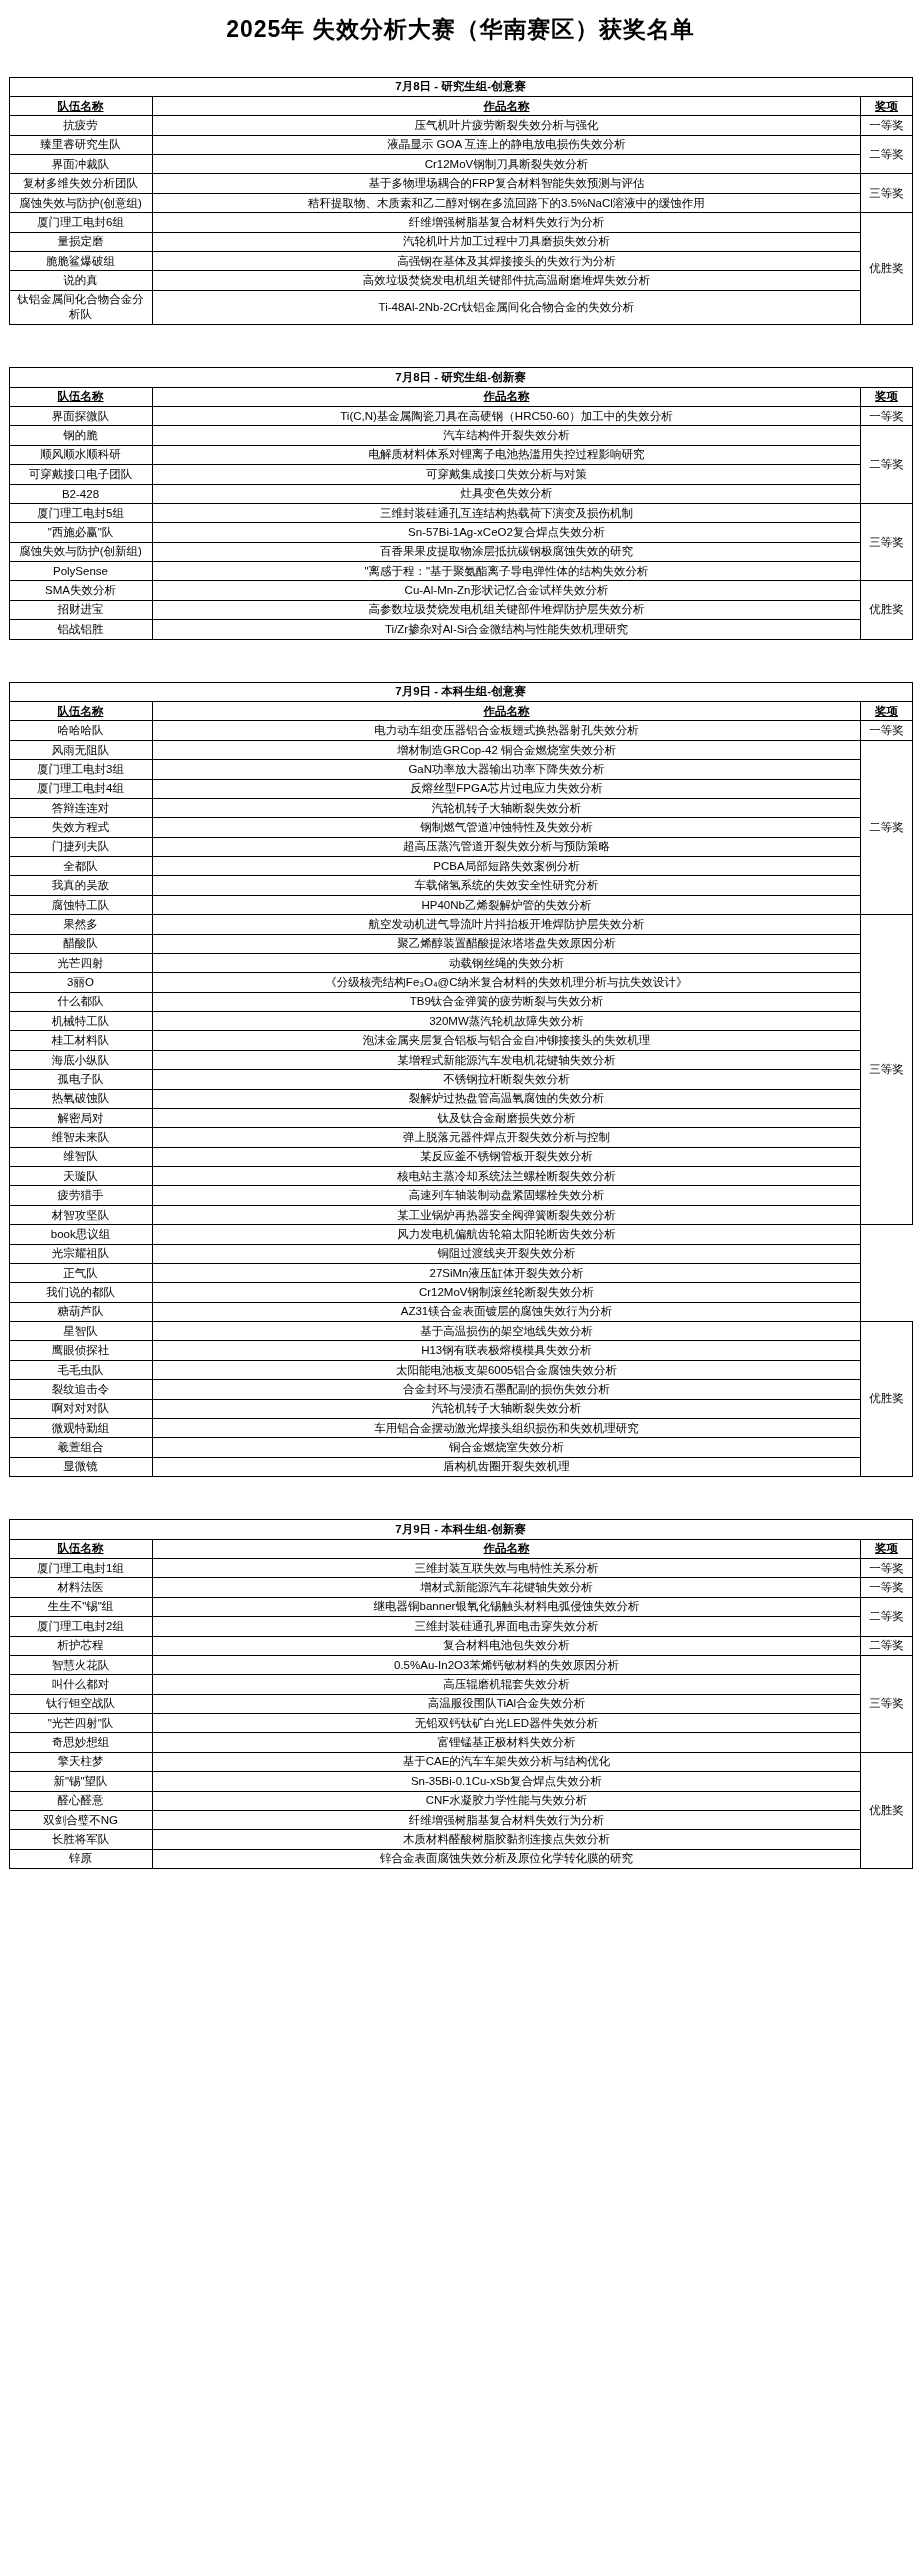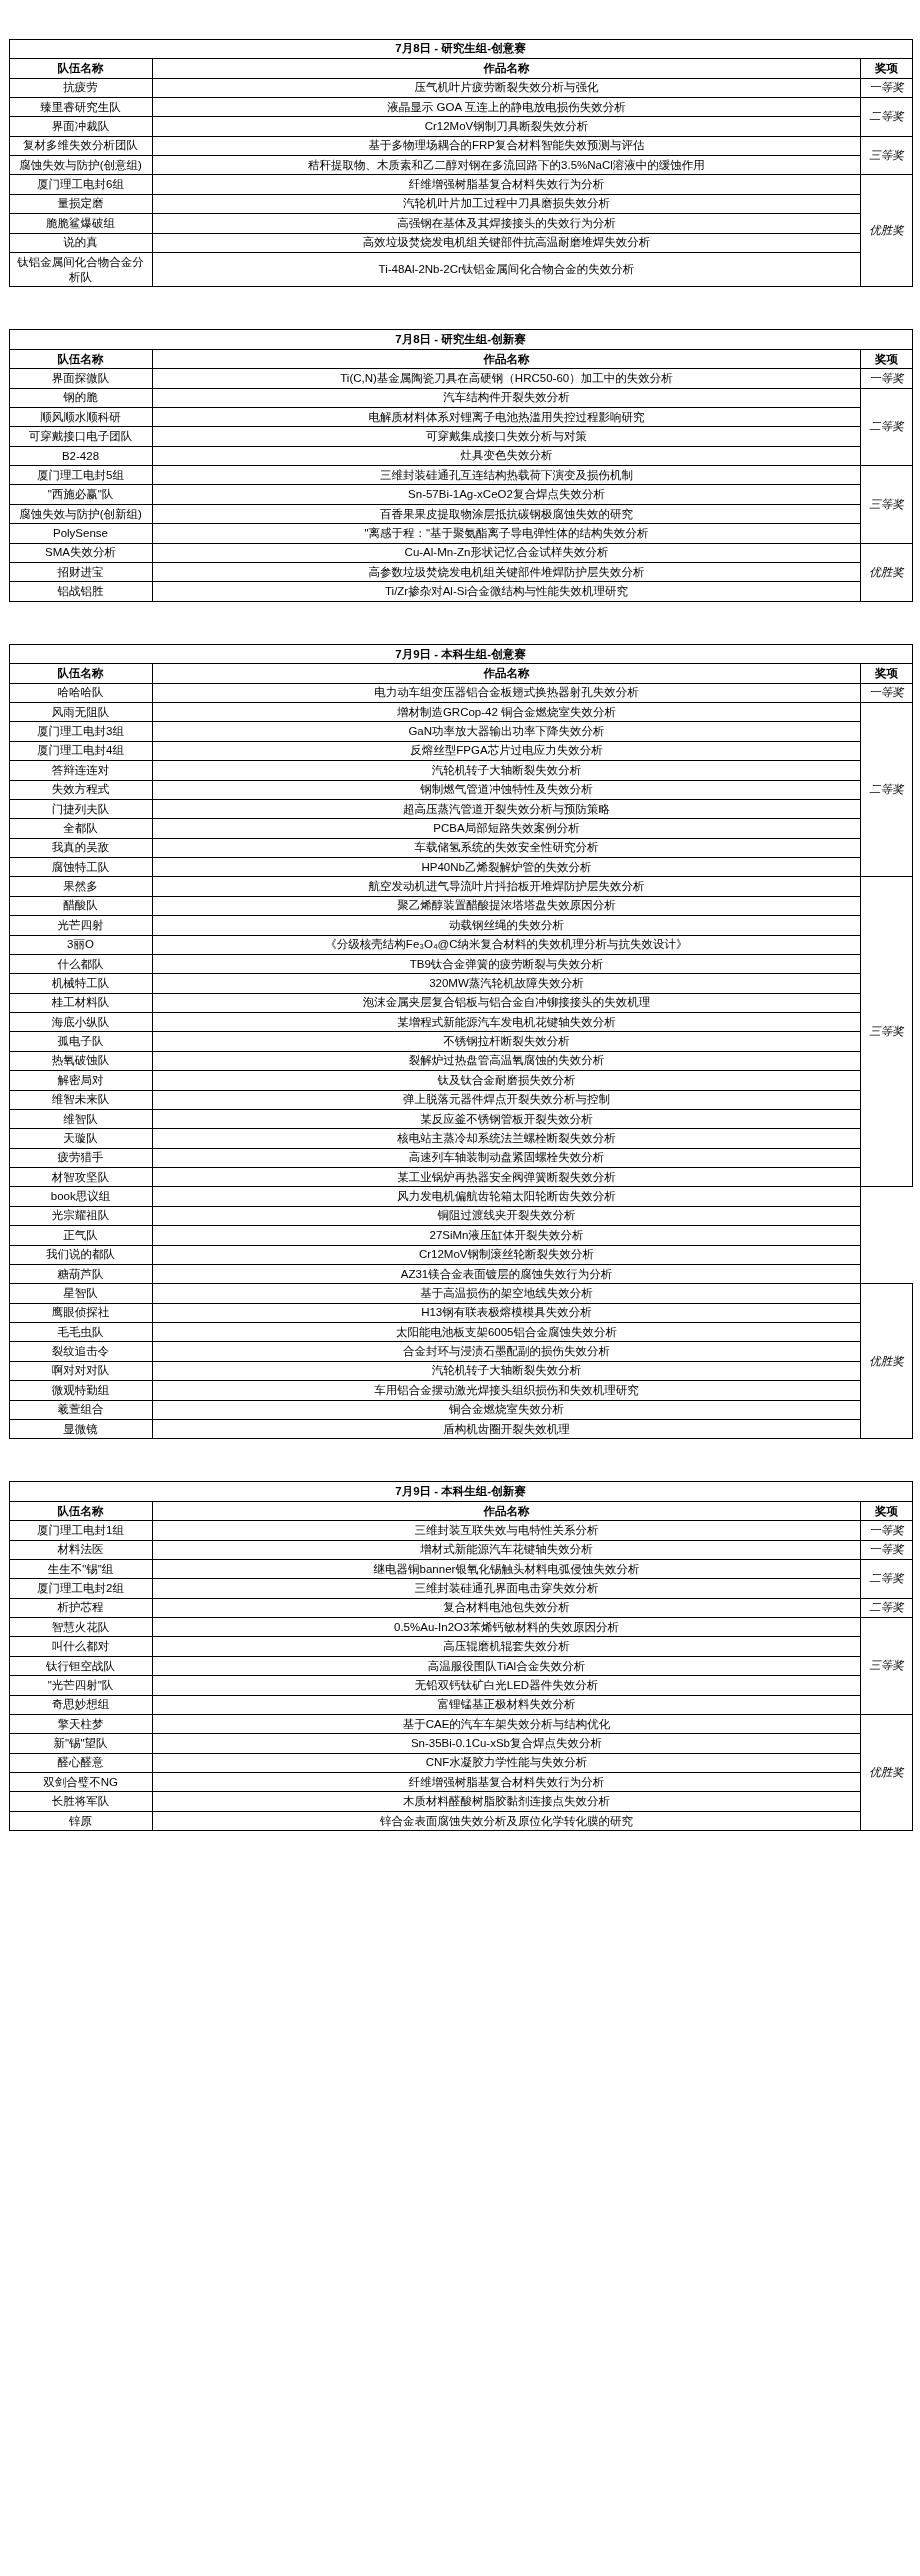--- a/index.html
+++ b/index.html
@@ -2,34 +2,35 @@
 <html style="font-size:13.6px"><head>
 <meta charset="utf-8">
 <style>
   html,body{margin:0;padding:0;background:#ffffff;}
   body{font-family:"Liberation Sans","DejaVu Sans",sans-serif;color:#000;}
   .page{width:921px;margin:0 auto;padding:6.8px 8.5px 17px 8.5px;box-sizing:border-box;}
   .main-title{text-align:center;font-size:23px;font-weight:bold;letter-spacing:0.9px;margin:6.8px 0 8.5px 0;}
   table.tbl{width:100%;border-collapse:collapse;table-layout:fixed;margin-top:32px;}
   table.tbl td,table.tbl th{border:0.9px solid #000;padding:1.7px 3.4px;font-size:11.5px;vertical-align:middle;text-align:center;}
   .section-head{font-size:14.5px;font-weight:bold;padding:4.3px 0;}
-  .colhead{font-weight:bold;font-size:12.4px;padding:3.4px 0;}
+  .colhead{font-weight:bold;font-size:12.4px;padding:3.4px 0;text-decoration:underline;}
   .c-team{width:143px;}
   .c-work{}
   .c-prize{width:51px;}
   .cell-team{font-size:11.5px;}
   .cell-work{font-size:11.5px;}
-  .cell-prize{font-size:11px;line-height:1.15;font-style:italic;}
+  .cell-prize{font-size:11px;line-height:1.15;}
   .spacer{height:10.2px;}
   .tbl-wrap{margin-bottom:0;}
 </style>
 </head>
 <body>
 
 <div class="page">
+  <div class="main-title">2025年 失效分析大赛（华南赛区）获奖名单</div>
   <div id="sections-root">
       <div class="tbl-wrap">
         <table class="tbl">
           <colgroup>
             <col class="c-team">
             <col class="c-work">
             <col class="c-prize">
           </colgroup>
           <tbody>
             <tr>

